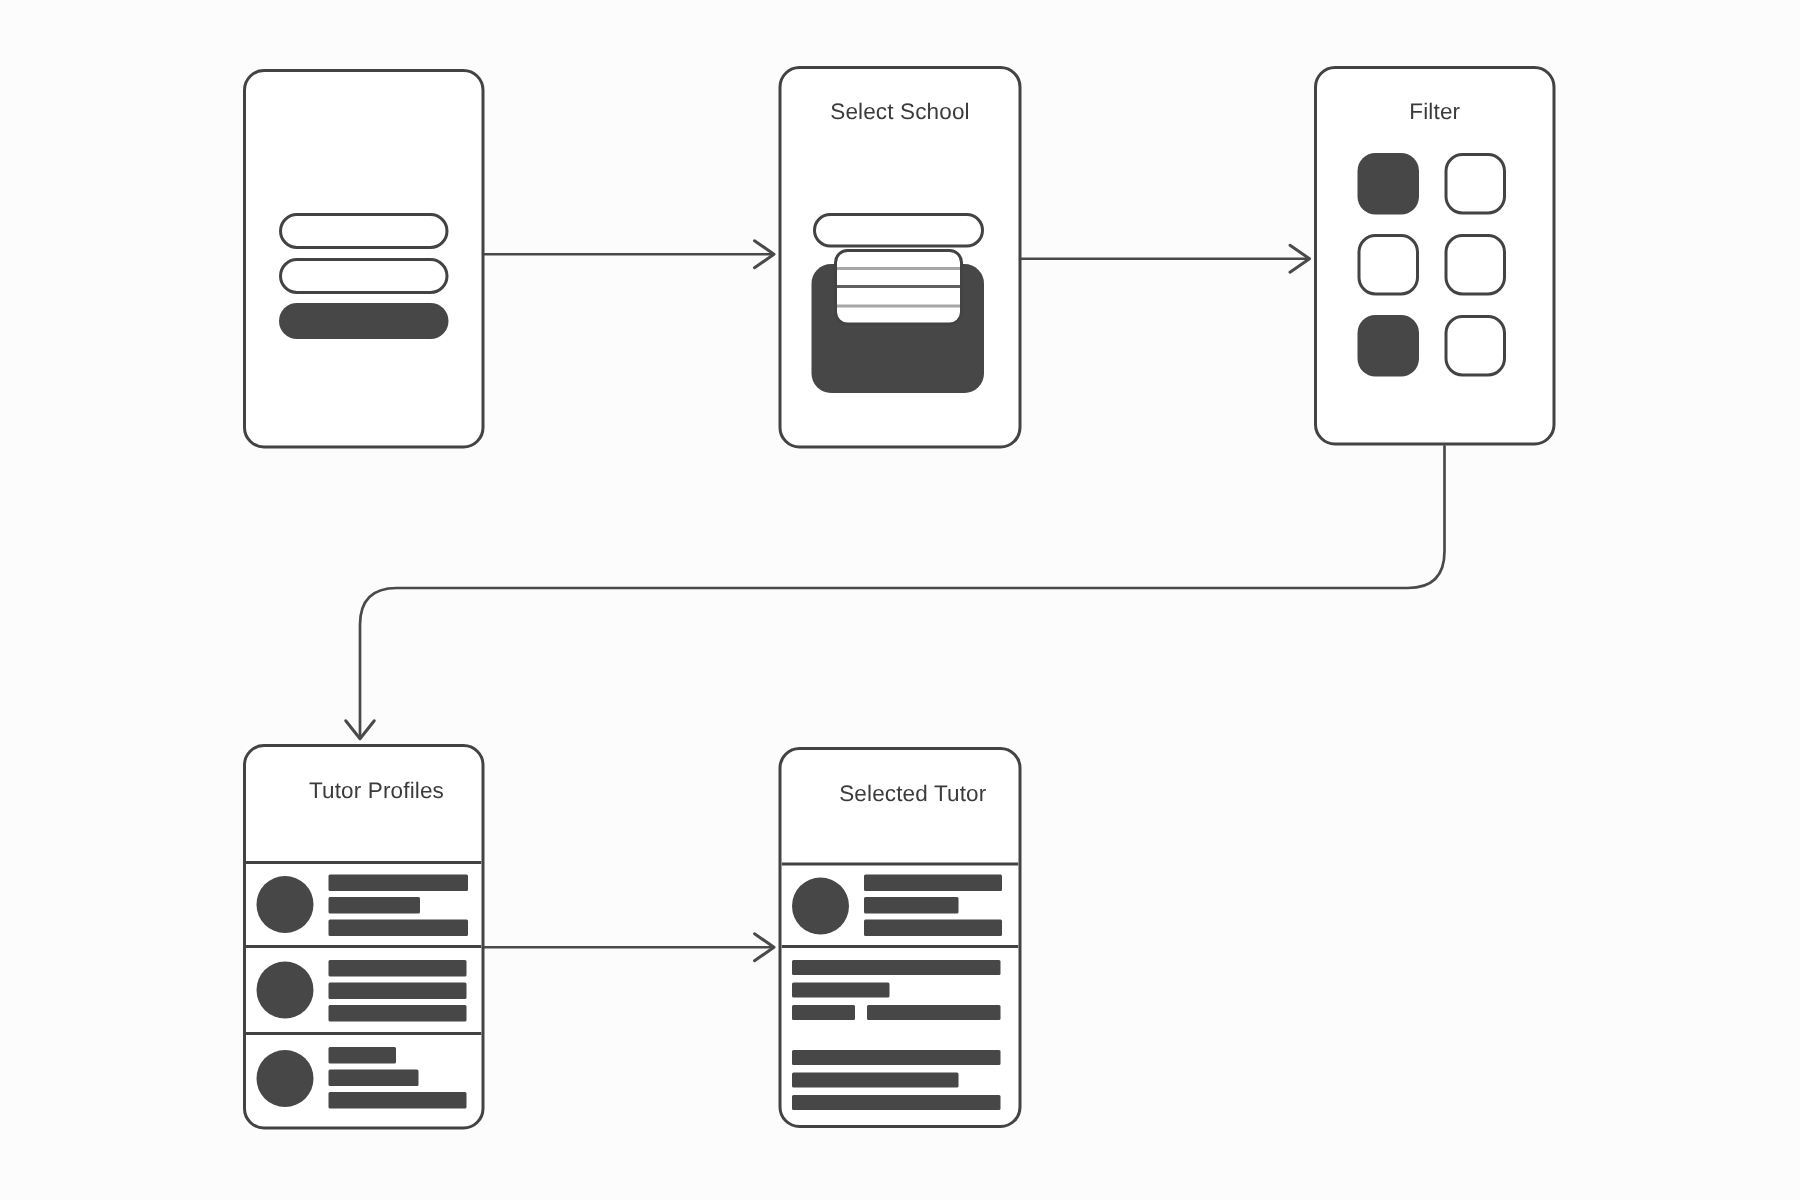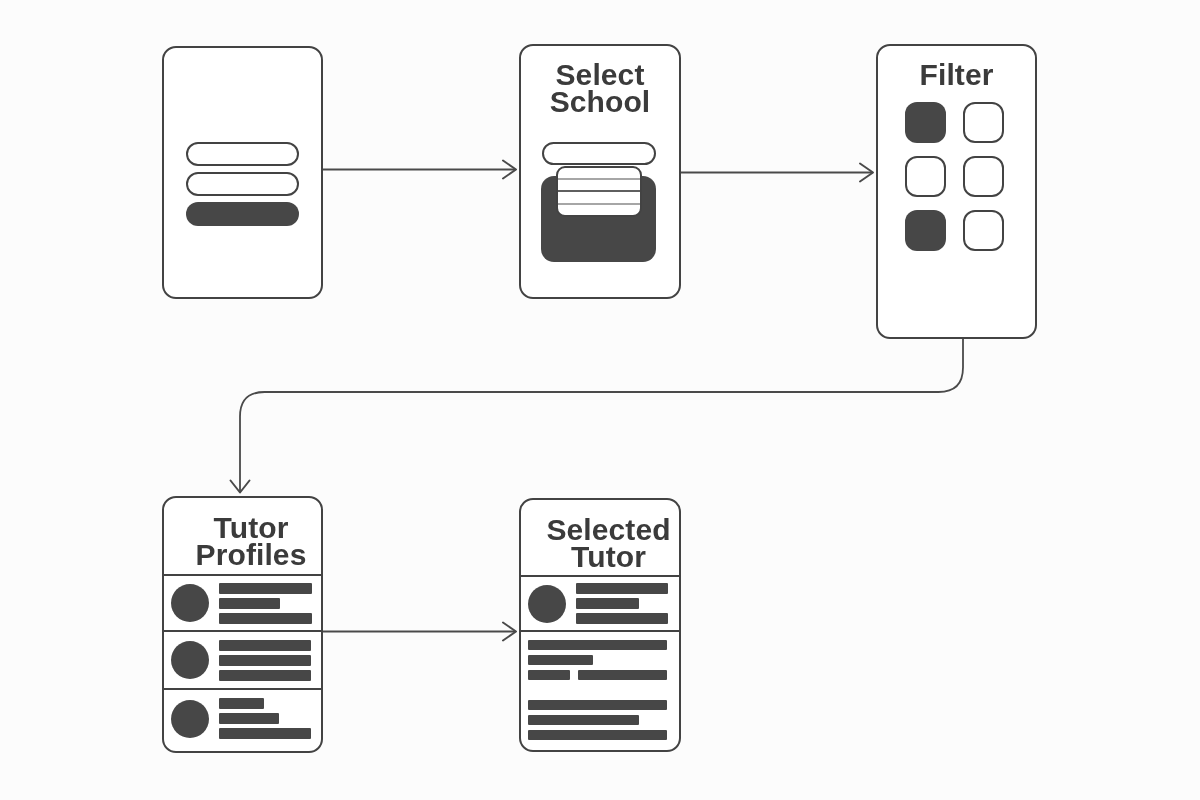--- a/index.html
+++ b/index.html
@@ -15,26 +15,26 @@
   .canvas{position:absolute;inset:0;}
   svg.connectors{position:absolute;left:0;top:0;pointer-events:none;}
 
   .card{
     position:absolute;background:var(--card);
     border:2.4px solid var(--stroke);border-radius:14px;
     box-sizing:border-box;overflow:hidden;
   }
   .card-signup{left:162px;top:46px;width:161px;height:253px;}
   .card-select-school{left:519px;top:44px;width:162px;height:255px;}
-  .card-filter{left:876px;top:44px;width:161px;height:295px;}
+  .card-filter{left:876px;top:44px;width:161px;height:253px;}
   .card-tutor-profiles{left:162px;top:496px;width:161px;height:257px;}
   .card-selected-tutor{left:519px;top:498px;width:162px;height:254px;}
 
   .card h2{
-    margin:0;font-size:30px;font-weight:700;color:var(--title);
+    margin:0;font-size:15px;font-weight:400;color:var(--title);
     text-align:center;line-height:27px;letter-spacing:0.1px;
   }
   .card-signup h2{padding-top:56px;}
   .card-select-school h2{padding-top:15px;}
   .card-filter h2{padding-top:15px;}
 
   
   .pill-stack{position:absolute;top:94px;left:0;right:0;
     display:flex;flex-direction:column;align-items:center;gap:6px;}
   .pill{width:113px;height:24px;border-radius:12px;box-sizing:border-box;}

